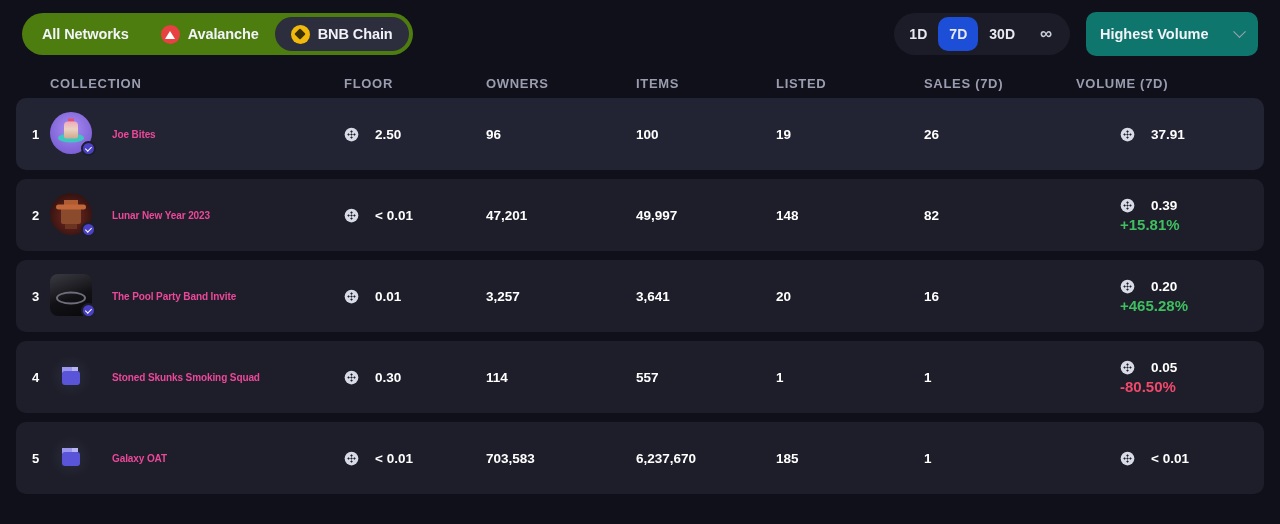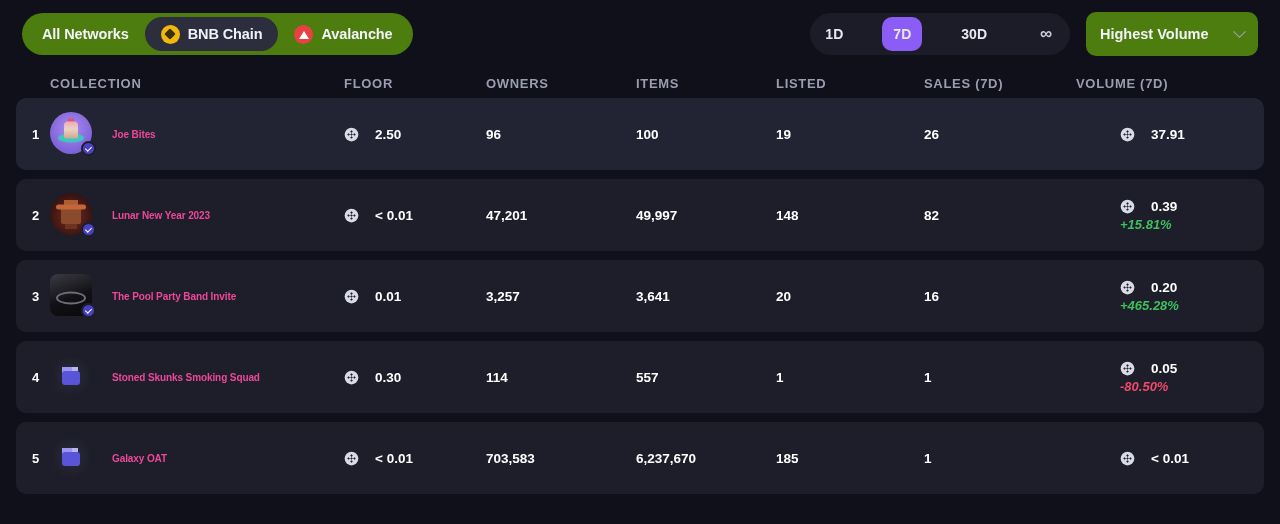--- a/index.html
+++ b/index.html
@@ -80,42 +80,41 @@
     align-items: center;
     gap: 16px;
   }
   .range-group {
     display: flex;
     align-items: center;
     background: #1b1c27;
     border-radius: 22px;
     padding: 4px;
     height: 42px;
-    gap: 28px;
   }
   .range-btn {
     min-width: 40px;
     height: 34px;
     padding: 0 11px;
     border-radius: 10px;
     display: flex;
     align-items: center;
     justify-content: center;
     color: #e7e8f0;
     font-size: 14px;
     font-weight: 700;
     cursor: pointer;
   }
-  .range-btn.active { background: #8b5cf6; }
+  .range-btn.active { background: #1d4ed8; }
   .range-btn.inf { font-size: 17px; color: #c9cbd8; }
 
   .sort-select {
     width: 172px;
     height: 44px;
-    background: #4d7c0f;
+    background: #0f766e;
     border-radius: 10px;
     display: flex;
     align-items: center;
     justify-content: space-between;
     padding: 0 14px;
     color: #f2f3f8;
     font-size: 14.5px;
     font-weight: 700;
     cursor: pointer;
   }
@@ -184,21 +183,21 @@
   .cname {
     font-size: 10px;
     font-weight: 700;
     letter-spacing: -0.1px;
     color: #ec4899;
     padding-left: 10px;
     white-space: nowrap;
   }
   .val { display: flex; align-items: center; gap: 16px; white-space: nowrap; }
   .vol-cell { display: flex; flex-direction: column; gap: 3px; margin-left: 44px; }
-  .delta { font-size: 13px; font-weight: 700; font-style: italic; }
+  .delta { font-size: 15px; font-weight: 700; }
   .up { color: #3fbf5f; }
   .down { color: #f0496b; }
 
   .bnb-glyph { flex: 0 0 auto; }
 
   
   .art-cake { background: radial-gradient(circle at 50% 40%, #a98cf0 0%, #7f63d8 70%, #6e55c9 100%); }
   .art-cake::before {
     content:"";position:absolute;left:50%;top:62%;transform:translate(-50%,-50%);
     width:26px;height:9px;border-radius:50%;background:#3ec6c0;
@@ -235,27 +234,27 @@
 </style>
 </head>
 <body>
 
 <div class="topbar">
 
   <div class="network-pills" id="netgroup">
       <div class="pill">
         <span>All Networks</span>
       </div>
+      <div class="pill">
+        <span class="pill-icon ico-avax"></span>
+        <span>Avalanche</span>
+      </div>
       <div class="pill active">
         <span class="pill-icon ico-bnb"></span>
         <span>BNB Chain</span>
-      </div>
-      <div class="pill">
-        <span class="pill-icon ico-avax"></span>
-        <span>Avalanche</span>
       </div>
     </div>
 
   <div class="right-controls">
     <div class="range-group" id="rangegroup">
         <div class="range-btn">
           <span>1D</span>
         </div>
         <div class="range-btn active">
           <span>7D</span>

